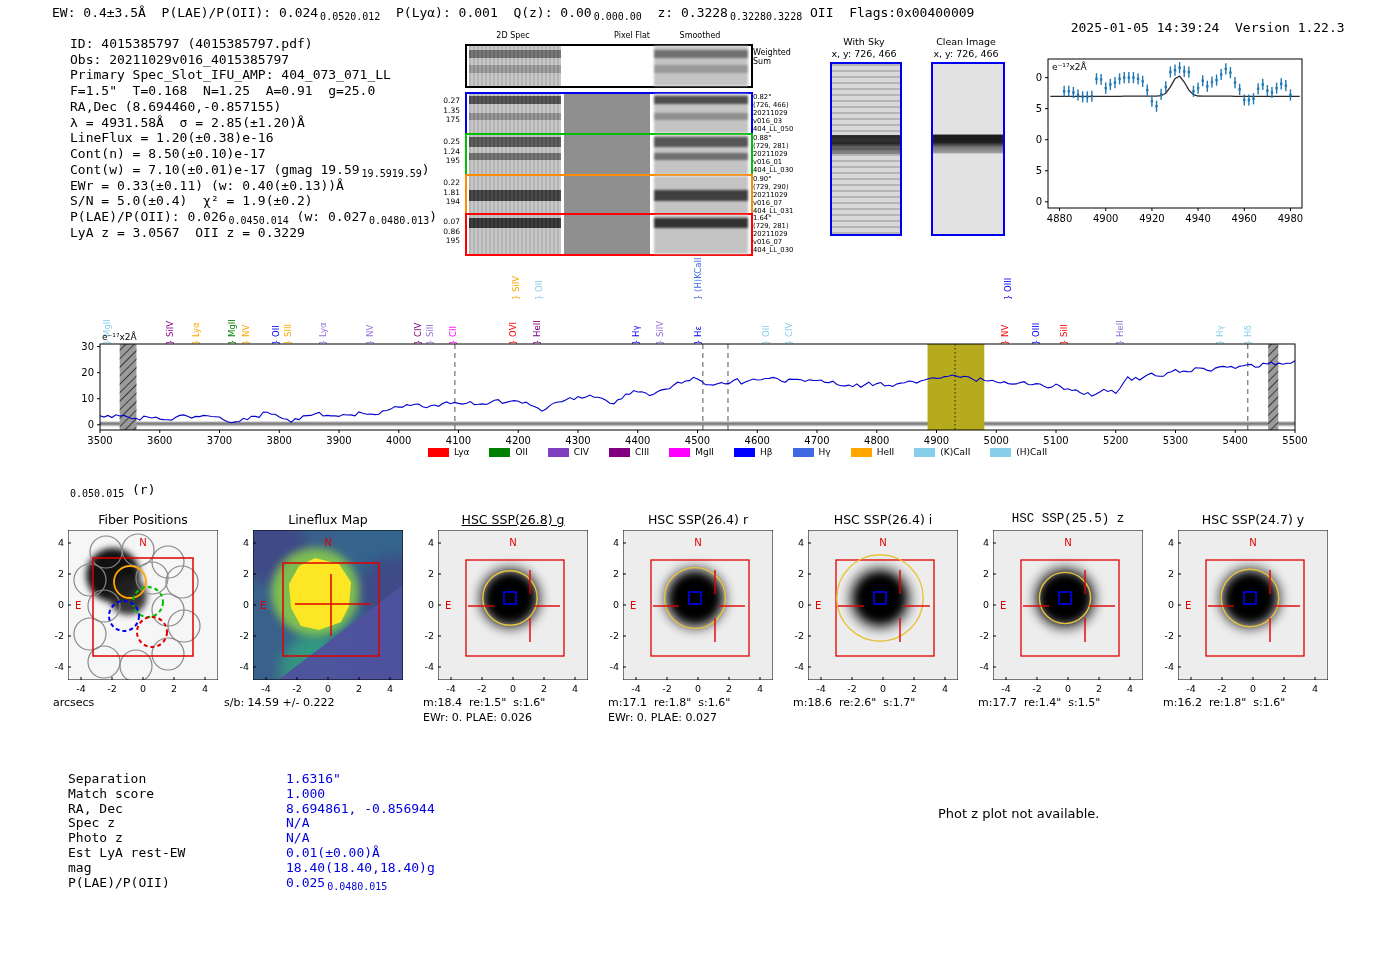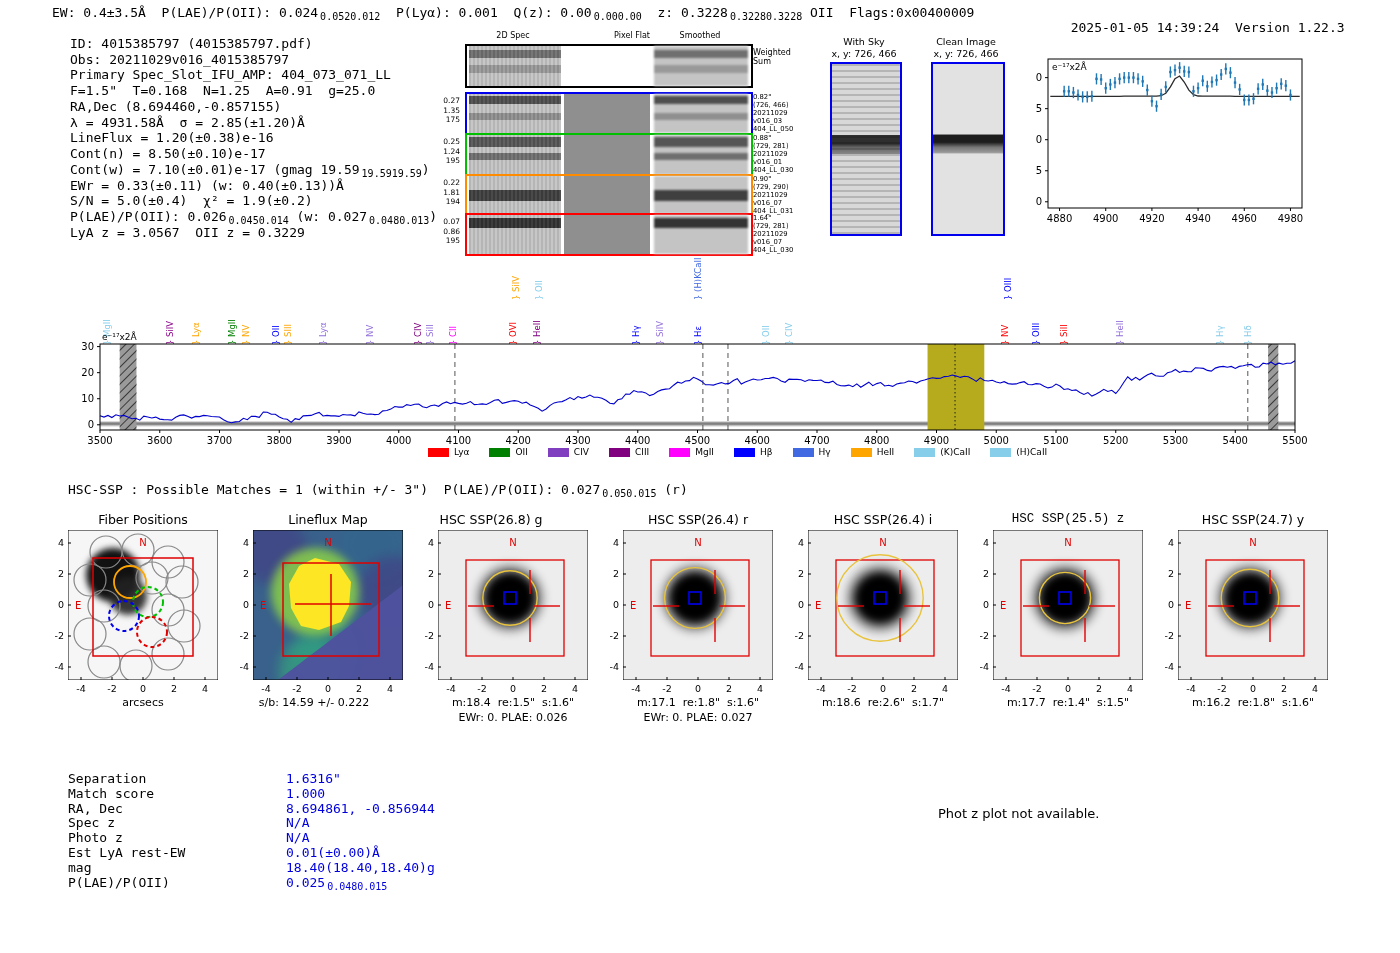--- a/index.html
+++ b/index.html
@@ -6,21 +6,21 @@
   body{width:1400px;height:953px;position:relative;background:#fff;overflow:hidden;
        font-family:"DejaVu Sans",sans-serif;color:#000}
   .abs{position:absolute}
   .mono{font-family:"DejaVu Sans Mono",monospace;white-space:pre}
   .fr{display:inline-flex;flex-direction:row;font-size:10px;line-height:8px;vertical-align:-3px;margin-left:2px}
   .fr span{display:block}
   .blue{color:#0000dd}
   .rot{position:absolute;transform-origin:left bottom;transform:rotate(-90deg);
        font-size:8.5px;line-height:9px;white-space:nowrap}
   .ticklab{position:absolute;font-size:9.5px}
-  .cap{position:absolute;font-size:11px;text-align:center;white-space:pre}
+  .cap{position:absolute;font-size:11px;white-space:pre}
   .ptitle{position:absolute;font-size:12.5px;text-align:center}
   .legend{position:absolute;display:flex;gap:20px;align-items:center}
   .legend-item{display:flex;align-items:center;gap:5px;font-size:9px}
   .sw{width:21px;height:9px;display:inline-block}
   .s2dlab{position:absolute;font-size:7.5px;line-height:9.5px;text-align:right;white-space:pre}
   .s2drlab{position:absolute;font-size:6.8px;line-height:8px;white-space:pre}
   .coltitle{position:absolute;font-size:8px;text-align:center}
   .skytitle{position:absolute;font-size:9.5px;text-align:center;line-height:12px}
   .strip{position:absolute;top:0;bottom:0}
 </style>
@@ -357,21 +357,21 @@
     <div class="legend-item">
       <span class="sw" style="background: rgb(135, 206, 235);"></span>
       <span>(K)CaII</span>
     </div>
     <div class="legend-item">
       <span class="sw" style="background: rgb(135, 206, 235);"></span>
       <span>(H)CaII</span>
     </div>
   </div>
 
-<div class="abs mono" style="left:68px;top:482px;font-size:13px"><span>HSC-SSP : Possible Matches = 1 (within +/- 3")  P(LAE)/P(OII): 0.027</span><span class="fr"><span>0.05</span><span>0.015</span></span><span> (r)</span></div>
+<div class="abs mono" style="left:68px;top:482px;font-size:13px"><span class="fr"><span>0.05</span><span>0.015</span></span><span> (r)</span></div>
 
 <div class="abs" id="cutouts">
     <div class="ptitle" style="left: 53px; top: 512px; width: 180px;">Fiber Positions</div>
     <svg width="150" height="150" style="position:absolute;left:68px;top:530px">
       <rect x="0" y="0" width="150" height="150" fill="#f6f6f6"></rect>
       <g style="filter:blur(3px)">
         <circle cx="45" cy="45" r="27" fill="#111"></circle>
         <circle cx="60" cy="66" r="19" fill="#222" opacity="0.9"></circle>
       </g>
       <circle cx="38" cy="22" r="16" fill="none" stroke="#888" stroke-width="1.2"></circle>
@@ -449,21 +449,21 @@
     <div class="ticklab" style="left: 229px; top: 568px; width: 20px; text-align: right;">2</div>
     <div class="ticklab" style="left: 229px; top: 599px; width: 20px; text-align: right;">0</div>
     <div class="ticklab" style="left: 229px; top: 630px; width: 20px; text-align: right;">-2</div>
     <div class="ticklab" style="left: 229px; top: 661px; width: 20px; text-align: right;">-4</div>
     <div class="ticklab" style="left: 380px; top: 683px; width: 20px; text-align: center;">4</div>
     <div class="ticklab" style="left: 349px; top: 683px; width: 20px; text-align: center;">2</div>
     <div class="ticklab" style="left: 318px; top: 683px; width: 20px; text-align: center;">0</div>
     <div class="ticklab" style="left: 287px; top: 683px; width: 20px; text-align: center;">-2</div>
     <div class="ticklab" style="left: 256px; top: 683px; width: 20px; text-align: center;">-4</div>
     <div class="cap" style="left: 224px; top: 696px; width: 180px;">s/b: 14.59 +/- 0.222</div>
-    <div class="ptitle" style="left: 401px; top: 512px; width: 180px;">HSC SSP(26.8) g</div>
+    <div class="ptitle" style="left: 423px; top: 512px; width: 180px; text-decoration: underline;">HSC SSP(26.8) g</div>
     <svg width="150" height="150" style="position:absolute;left:438px;top:530px">
       <rect x="0" y="0" width="150" height="150" fill="#ededed"></rect>
       <g style="filter:blur(4px)">
         <circle cx="72" cy="68" r="26" fill="#000"></circle>
         <circle cx="72" cy="68" r="34" fill="#000" opacity="0.35"></circle>
       </g>
       <rect x="28" y="30" width="98" height="96" fill="none" stroke="#e00000" stroke-width="1.3"></rect>
       <circle cx="72" cy="68" r="27.2" fill="none" stroke="#e8c33e" stroke-width="1.4"></circle>
       <rect x="66" y="62" width="12" height="12" fill="none" stroke="#0000ee" stroke-width="1.6"></rect>
       <line x1="30" y1="76" x2="56" y2="76" stroke="#e00000" stroke-width="1.4"></line>

